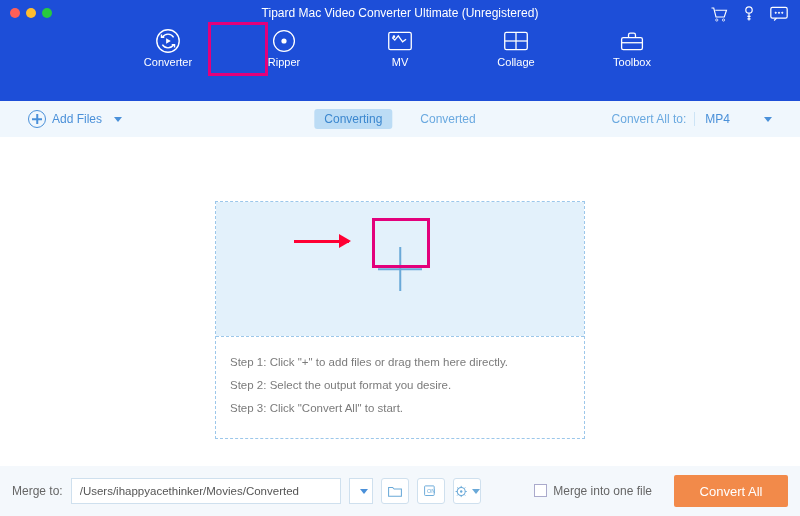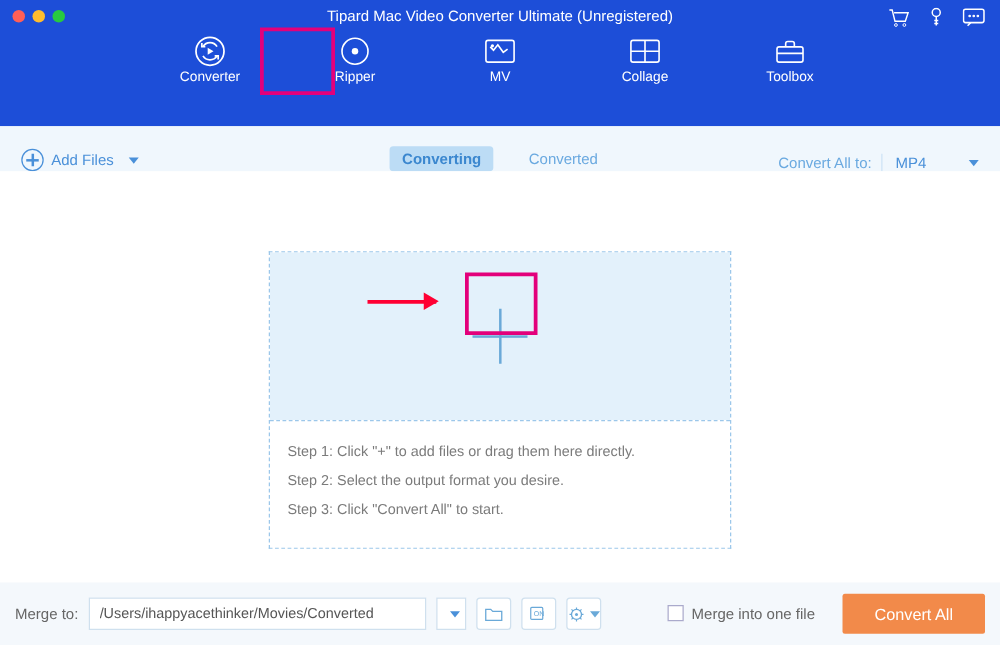--- a/index.html
+++ b/index.html
@@ -17,30 +17,30 @@
 .top-icons svg { stroke: #fff; fill: none; }
 
 .nav { display: flex; justify-content: center; gap: 56px; margin-top: 6px; }
 .nav-item { text-align: center; color: #fff; font-size: 11px; cursor: pointer; position: relative; width: 60px; }
 .nav-item .iconwrap { height: 30px; display: flex; align-items: center; justify-content: center; }
 .nav-item svg { stroke: #fff; fill: none; stroke-width: 1.5; }
 .highlight-box { position: absolute; border: 3px solid #e3007b; pointer-events: none; }
 .hb-converter { left: 208px; top: 22px; width: 60px; height: 54px; }
 
 
-.subbar { background: #f0f7fd; height: 36px; display: flex; align-items: flex-end; padding: 0 17px; font-size: 12px; color: #4a90d9; position: relative; }
+.subbar { background: #f0f7fd; height: 36px; display: flex; align-items: center; padding: 0 28px; font-size: 12px; color: #4a90d9; position: relative; }
 .addfiles { display: flex; align-items: center; gap: 6px; cursor: pointer; }
 .addfiles .pluscircle { width: 18px; height: 18px; border: 1.5px solid #4a90d9; border-radius: 50%; position: relative; }
 .addfiles .pluscircle::before, .addfiles .pluscircle::after { content: ""; position: absolute; background: #4a90d9; }
 .addfiles .pluscircle::before { left: 3px; right: 3px; top: 50%; height: 1.5px; transform: translateY(-50%); }
 .addfiles .pluscircle::after { top: 3px; bottom: 3px; left: 50%; width: 1.5px; transform: translateX(-50%); }
 .caret-down { width: 0; height: 0; border-left: 4px solid transparent; border-right: 4px solid transparent; border-top: 5px solid #4a90d9; margin-left: 6px; }
 .tabs { position: absolute; left: 50%; transform: translateX(-50%); display: flex; gap: 18px; }
 .tab { padding: 3px 10px; border-radius: 3px; color: #6aa9e0; cursor: pointer; }
-.tab.active { background: #bcdcf5; color: #3b87cf; font-weight: bold; }
+.tab.active { background: #bcdcf5; color: #3b87cf; }
 .convert-to { margin-left: auto; display: flex; align-items: center; gap: 8px; color: #6aa9e0; }
 .format-sel { color: #4a90d9; display: flex; align-items: center; gap: 28px; cursor: pointer; border-left: 1px solid #cde4f6; padding-left: 10px; }
 
 
 .main { background: #fff; height: 356px; position: relative; padding-top: 64px; }
 .dropbox { width: 370px; margin: 0 auto; border: 1.5px dashed #9cc7ea; }
 .dropzone { height: 134px; background: #e3f1fb; position: relative; display: flex; align-items: center; justify-content: center; }
 .bigplus { width: 44px; height: 44px; position: relative; cursor: pointer; }
 .bigplus::before, .bigplus::after { content: ""; position: absolute; background: #6aa9d8; }
 .bigplus::before { left: 0; right: 0; top: 50%; height: 1.5px; transform: translateY(-50%); }

